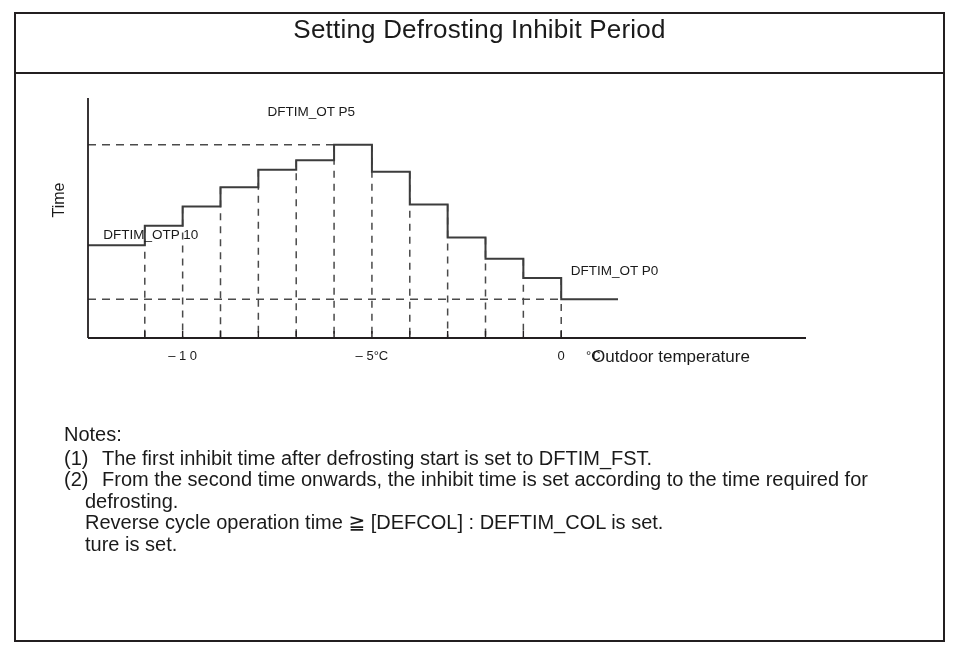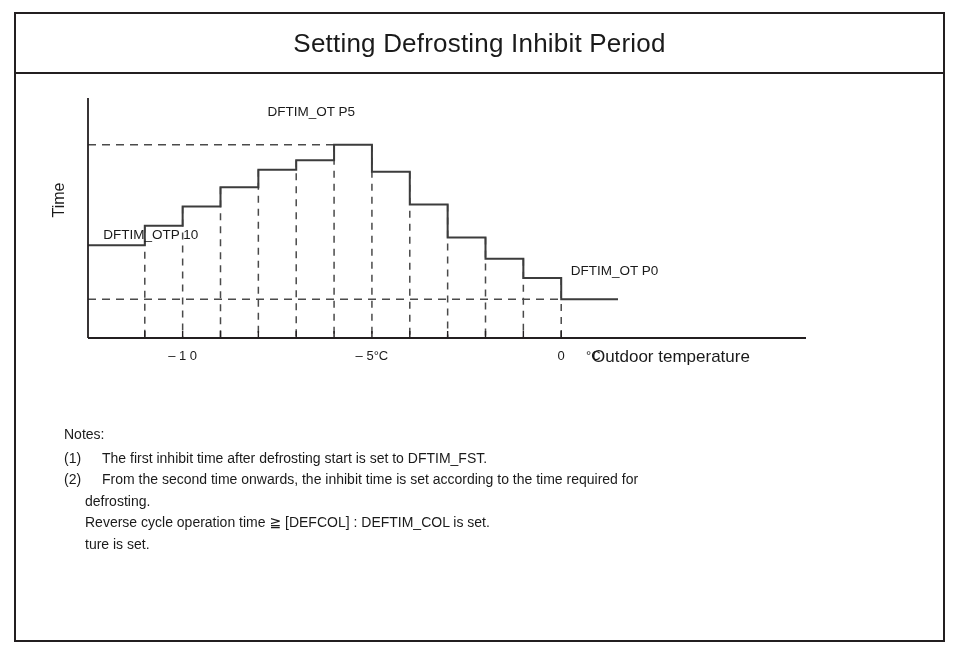--- a/index.html
+++ b/index.html
@@ -37,21 +37,20 @@
   
   .title-band {
     position: absolute;
     left: 0;
     top: 0;
     right: 0;
     height: 60px;
     border-bottom: 2px solid #231f20;
     box-sizing: border-box;
     display: flex;
-    align-items: center;
     justify-content: center;
   }
   .title-text {
     font-size: 26px;
     letter-spacing: 0.2px;
     color: #1a1a1a;
     white-space: nowrap;
   }
 
   
@@ -120,21 +119,21 @@
     stroke-linejoin: miter;
     stroke-linecap: butt;
   }
 
   
   .notes {
     position: absolute;
     left: 48px;
     top: 350px;
     width: 850px;
-    font-size: 14px;
+    font-size: 20px;
     line-height: 21.5px;
     color: #1a1a1a;
   }
   .notes-heading {
     margin-bottom: 2px;
   }
   .note-row {
     display: flex;
     align-items: flex-start;
   }

